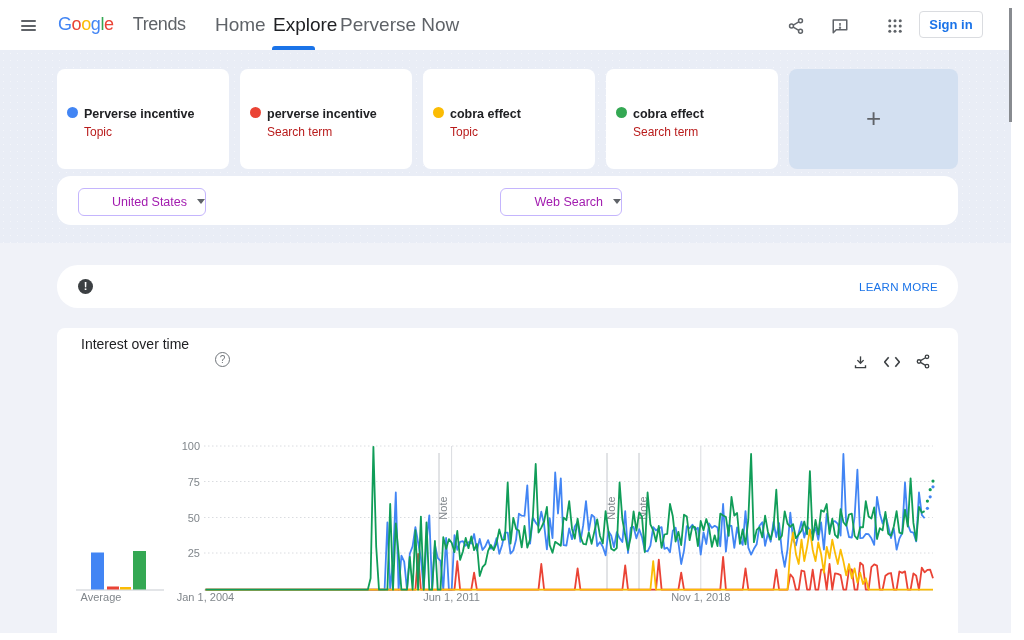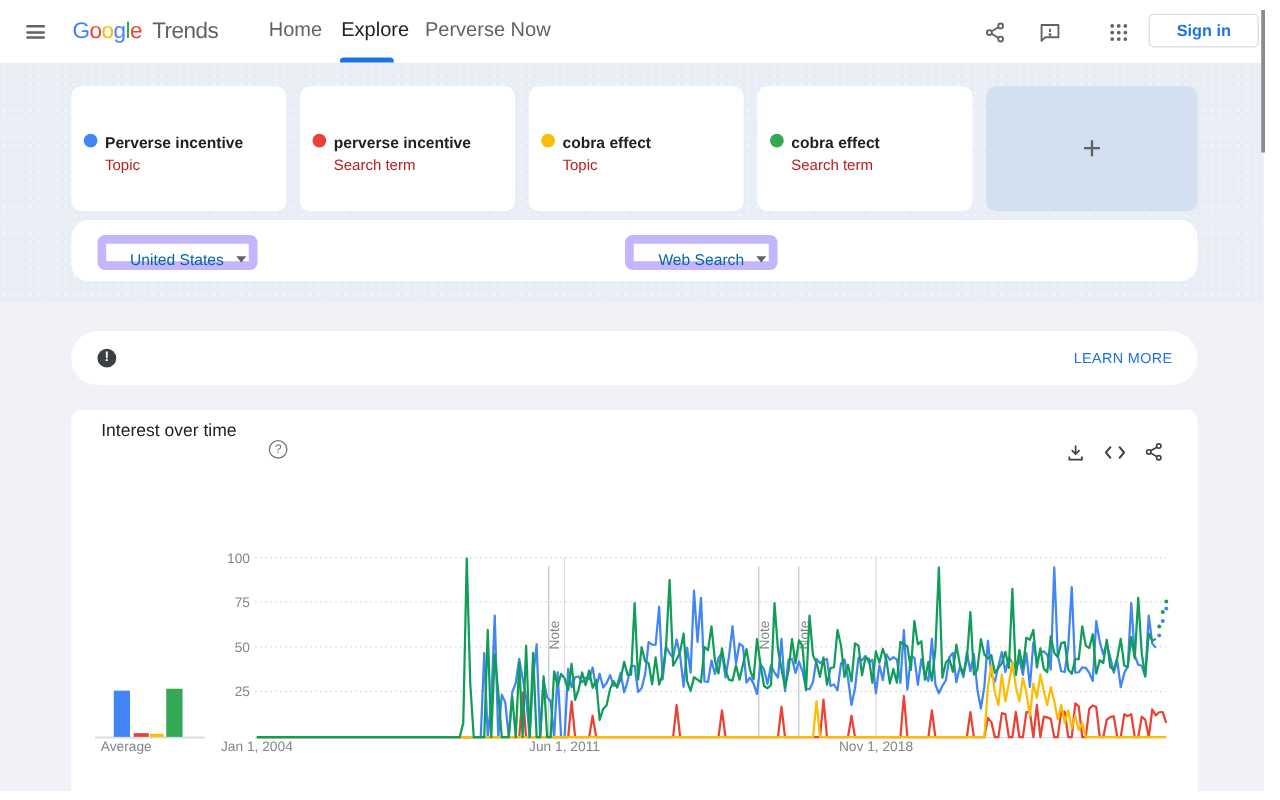--- a/index.html
+++ b/index.html
@@ -1,40 +1,40 @@
 <!DOCTYPE html>
 <html><head><meta charset="utf-8">
 <style>
 *{margin:0;padding:0;box-sizing:border-box}
 html,body{width:1024px;height:640px;overflow:hidden;background:#fff;
   font-family:"Liberation Sans",sans-serif;-webkit-font-smoothing:antialiased}
 .header{position:absolute;left:0;top:0;width:1024px;height:50px;background:#fff;z-index:3}
 .burger{position:absolute;left:21px;top:20px;width:15px;height:11px}
 .burger span{position:absolute;left:0;width:15px;height:2px;background:#5f6368;border-radius:1px}
 .logo{position:absolute;left:58px;top:14px;font-size:18px;letter-spacing:-0.4px}
-.logo .t{color:#5f6368;margin-left:8px}
-.nav{position:absolute;top:0;height:50px;font-size:16px;color:#5f6368;line-height:50px}
+.logo .t{color:#5f6368;margin-left:19px}
+.nav{position:absolute;top:0;height:50px;font-size:19px;color:#5f6368;line-height:50px}
 .nav.home{left:215px}
 .nav.explore{left:273px;color:#202124}
 .nav.trend{left:340px}
 .underline{position:absolute;left:272px;top:46px;width:43px;height:4px;background:#1a73e8;border-radius:3px 3px 0 0}
 .hicon{position:absolute;top:17px}
-.signin{position:absolute;left:919px;top:11px;width:88px;height:27px;border:1px solid #dadce0;border-radius:4px;
+.signin{position:absolute;left:919px;top:11px;width:64px;height:27px;border:1px solid #dadce0;border-radius:4px;
   color:#1a73e8;font-size:13px;font-weight:bold;text-align:center;line-height:25px}
 .sec1{position:absolute;left:0;top:50px;width:1024px;height:193px;background:#e9edf6;background-image:radial-gradient(circle,rgba(255,255,255,.5) 0.8px,transparent 1px);background-size:7px 7px}
 .sec2{position:absolute;left:0;top:243px;width:1024px;height:390px;background:#f0f2f8}
 .card{position:absolute;background:#fff;border-radius:8px}
 .chipname{position:absolute;left:27px;top:38px;font-size:12.5px;font-weight:bold;color:#202124;white-space:nowrap}
 .chipsub{position:absolute;left:27px;top:56px;font-size:12px;color:#b91c1c}
 .dot{position:absolute;left:10px;top:38px;width:11px;height:11px;border-radius:50%}
 .pluscard{position:absolute;left:789px;top:19px;width:169px;height:100px;background:#d3e0f1;border-radius:8px;
   color:#5f6368;font-size:26px;text-align:center;line-height:98px;font-weight:300}
 .filterbar{position:absolute;left:57px;top:126px;width:901px;height:49px;background:#fff;border-radius:14px}
-.pill{position:absolute;top:12px;height:28px;border:7px solid #c4b5fd;border-radius:6px;font-size:12.5px;
-  color:#0369a1;line-height:26px;text-align:center;white-space:nowrap}
+.pill{position:absolute;top:12px;height:28px;border:1px solid #c4b5fd;border-radius:6px;font-size:12.5px;
+  color:#a21caf;line-height:26px;text-align:right;white-space:nowrap}
 .pill .car{display:inline-block;margin-left:10px;width:0;height:0;border-left:4px solid transparent;
   border-right:4px solid transparent;border-top:5px solid #5f6368;vertical-align:middle;margin-top:-2px}
 .notebar{position:absolute;left:57px;top:22px;width:901px;height:43px;background:#fff;border-radius:21px}
 .noteicon{position:absolute;left:21px;top:14px;width:15px;height:15px;border-radius:50%;background:#3c4043;
   color:#fff;font-size:11px;font-weight:bold;text-align:center;line-height:15px}
 .notetext{position:absolute;left:43px;top:15.5px;font-size:11.5px;color:#70757a}
 .notetext b{color:#5f6368}
 .learn{position:absolute;right:20px;top:16px;font-size:11.5px;font-weight:normal;color:#1a73e8;letter-spacing:0.3px}
 .chartcard{position:absolute;left:57px;top:85px;width:901px;height:330px;background:#fff;border-radius:8px}
 .charttitle{position:absolute;left:24px;top:8px;font-size:14px;color:#202124}

